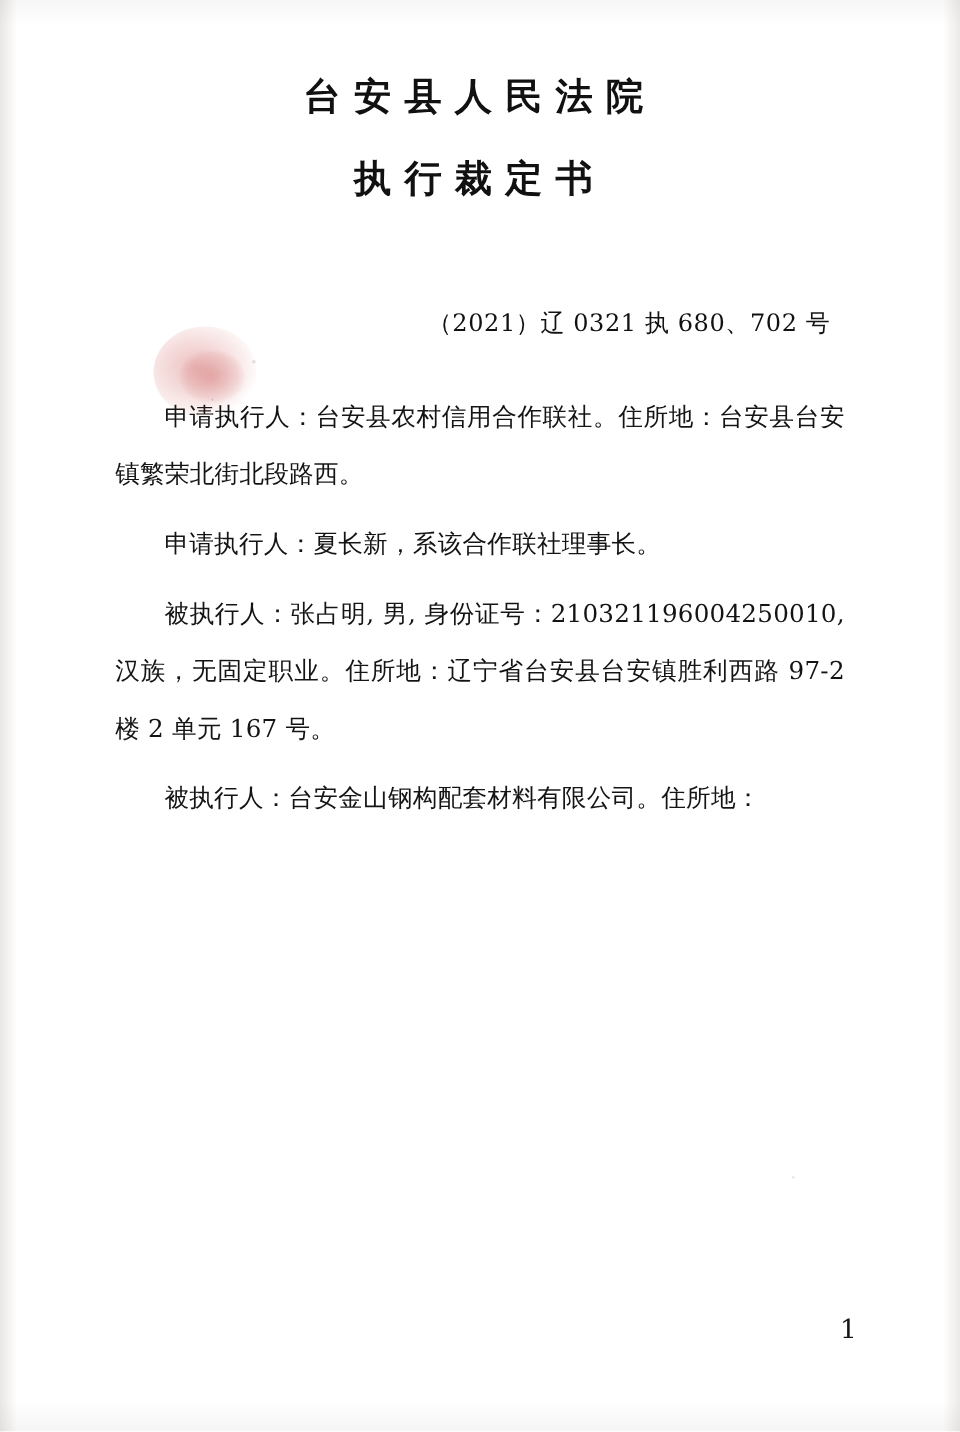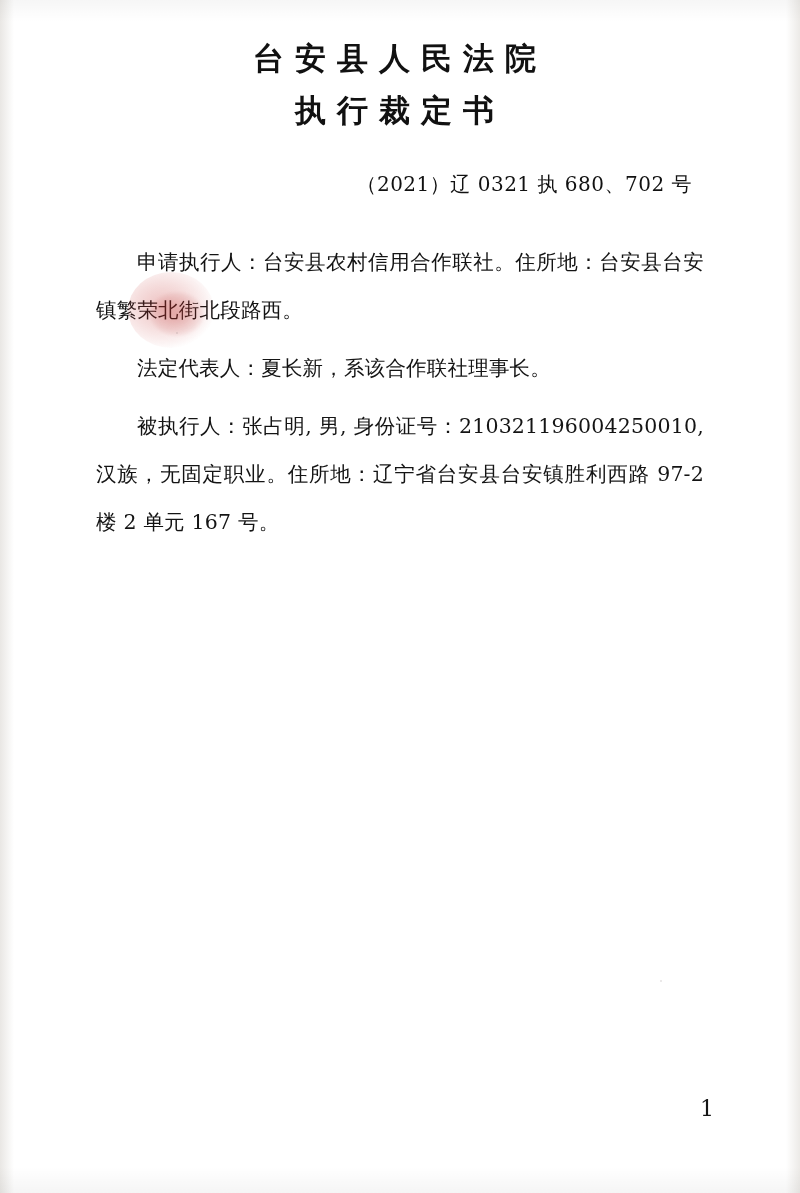--- a/index.html
+++ b/index.html
@@ -41,28 +41,28 @@
   }
   .doc-title {
     text-align: center;
     font-size: 31px;
     font-weight: 700;
     letter-spacing: 11px;
     color: #111;
     font-family: "DejaVu Serif", "Liberation Serif", serif;
   }
   .title-line1 {
-    margin-top: 38px;
+    margin-top: 60px;
     text-align: center;
   }
   .title-line2 {
-    margin-top: 10px;
+    margin-top: 26px;
   }
   .case-number {
-    margin-top: 39px;
+    margin-top: 86px;
     text-align: right;
     padding-right: 108px;
     font-size: 20px;
     letter-spacing: 0.5px;
     color: #111;
   }
   .body-block {
     margin-top: 40px;
     padding: 0 96px 0 96px;
   }
@@ -124,22 +124,23 @@
   <div class="sheet">
 
     <div class="doc-title title-line1">台安县人民法院</div>
 
     <div class="doc-title title-line2">执行裁定书</div>
 
     <div class="case-number">（2021）辽 0321 执 680、702 号</div>
 
     <div class="body-block">
       <p class="para">申请执行人：台安县农村信用合作联社。住所地：台安县台安镇繁荣北街北段路西。</p>
-      <p class="para">法定代表人：夏长新，系该合作联社理事长。</p>
+      <p class="para">申请执行人：夏长新，系该合作联社理事长。</p>
       <p class="para">被执行人：张占明, 男, 身份证号：210321196004250010, 汉族，无固定职业。住所地：辽宁省台安县台安镇胜利西路 97-2 楼 2 单元 167 号。</p>
+      <p class="para">被执行人：台安金山钢构配套材料有限公司。住所地：</p>
     </div>
 
     <div class="seal-smudge"></div>
     <div class="seal-smudge2"></div>
 
     <div class="page-number">1</div>
 
     <div class="speckle" style="left:210px; top:300px; width:3px; height:3px;"></div>
     <div class="speckle" style="left:176px; top:332px; width:2px; height:2px;"></div>
     <div class="speckle" style="left:660px; top:980px; width:2px; height:2px;"></div>

